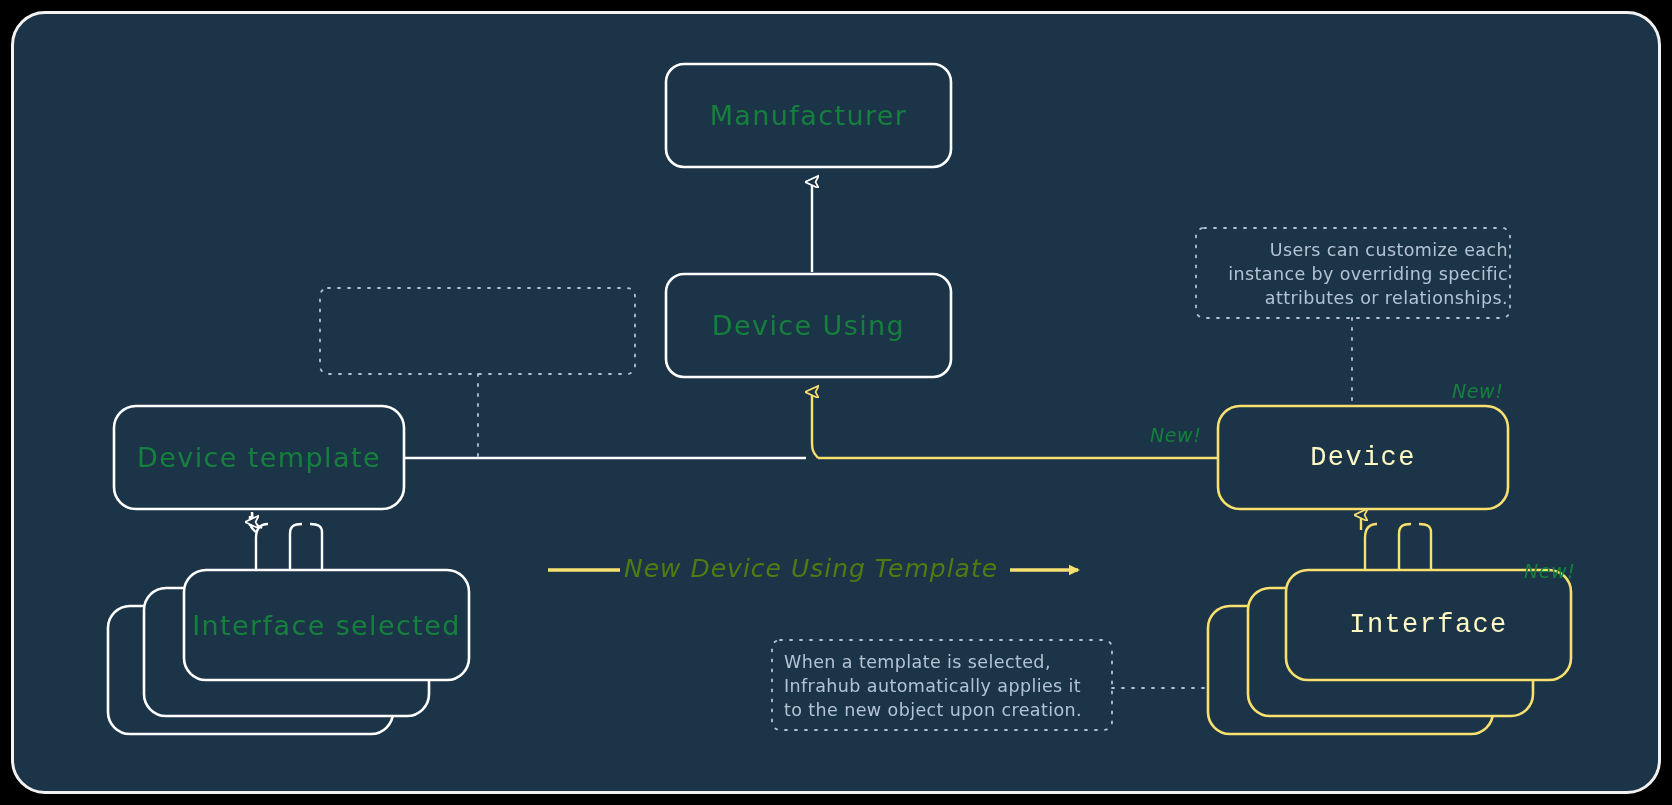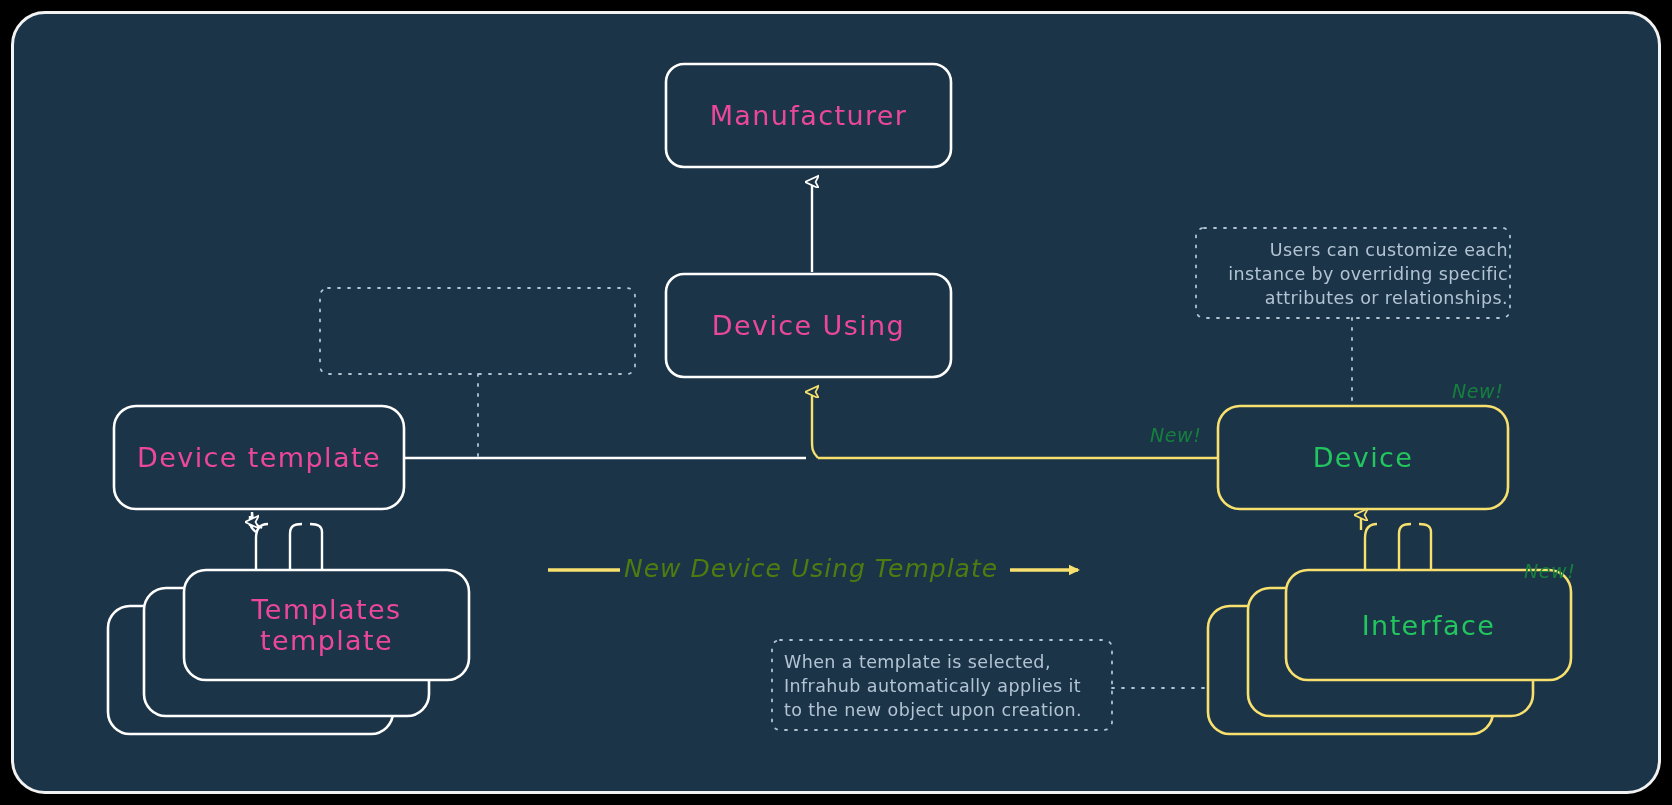--- a/index.html
+++ b/index.html
@@ -42,22 +42,22 @@
     position: absolute;
     display: flex;
     align-items: center;
     justify-content: center;
     text-align: center;
     font-family: "DejaVu Sans", sans-serif;
     font-size: 27px;
     letter-spacing: 1.4px;
     pointer-events: none;
   }
-  .white-txt { color: #ec4899; text-align: center; }
-  .yellow-txt { color: #22c55e; }
+  .white-txt { color: #15803d; text-align: center; }
+  .yellow-txt { color: #fef9c3; font-family: Liberation Mono, monospace; }
   .note-text {
     position: absolute;
     color: #b2c4d4;
     font-family: "DejaVu Sans", sans-serif;
     font-size: 17.5px;
     line-height: 24px;
     letter-spacing: 0.4px;
     white-space: pre-line;
     pointer-events: none;
   }
@@ -176,21 +176,21 @@
       <path d="M1112,688 L1208,688" stroke="#b2c4d4" stroke-width="1.8" stroke-dasharray="2 8" stroke-linecap="round" fill="none"></path>
     </g>
   </svg>
 
   <div class="node-text white-txt" style="left:666px; top:64px; width:285px; height:103px;">Manufacturer</div>
 
   <div class="node-text white-txt" style="left:666px; top:274px; width:285px; height:103px;">Device Using</div>
 
   <div class="node-text white-txt" style="left:114px; top:406px; width:290px; height:103px;">Device template</div>
 
-  <div class="node-text white-txt" style="left:184px; top:570px; width:285px; height:110px;">Templates template</div>
+  <div class="node-text white-txt" style="left:184px; top:570px; width:285px; height:110px;">Interface selected</div>
 
   <div class="node-text yellow-txt" style="left:1218px; top:406px; width:290px; height:103px;">Device</div>
 
   <div class="node-text yellow-txt" style="left:1286px; top:570px; width:285px; height:110px;">Interface</div>
 
   <div class="new-badge" style="left:1452px; top:380px;">New!</div>
 
   <div class="new-badge" style="left:1150px; top:424px;">New!</div>
 
   <div class="new-badge" style="left:1524px; top:560px;">New!</div>

